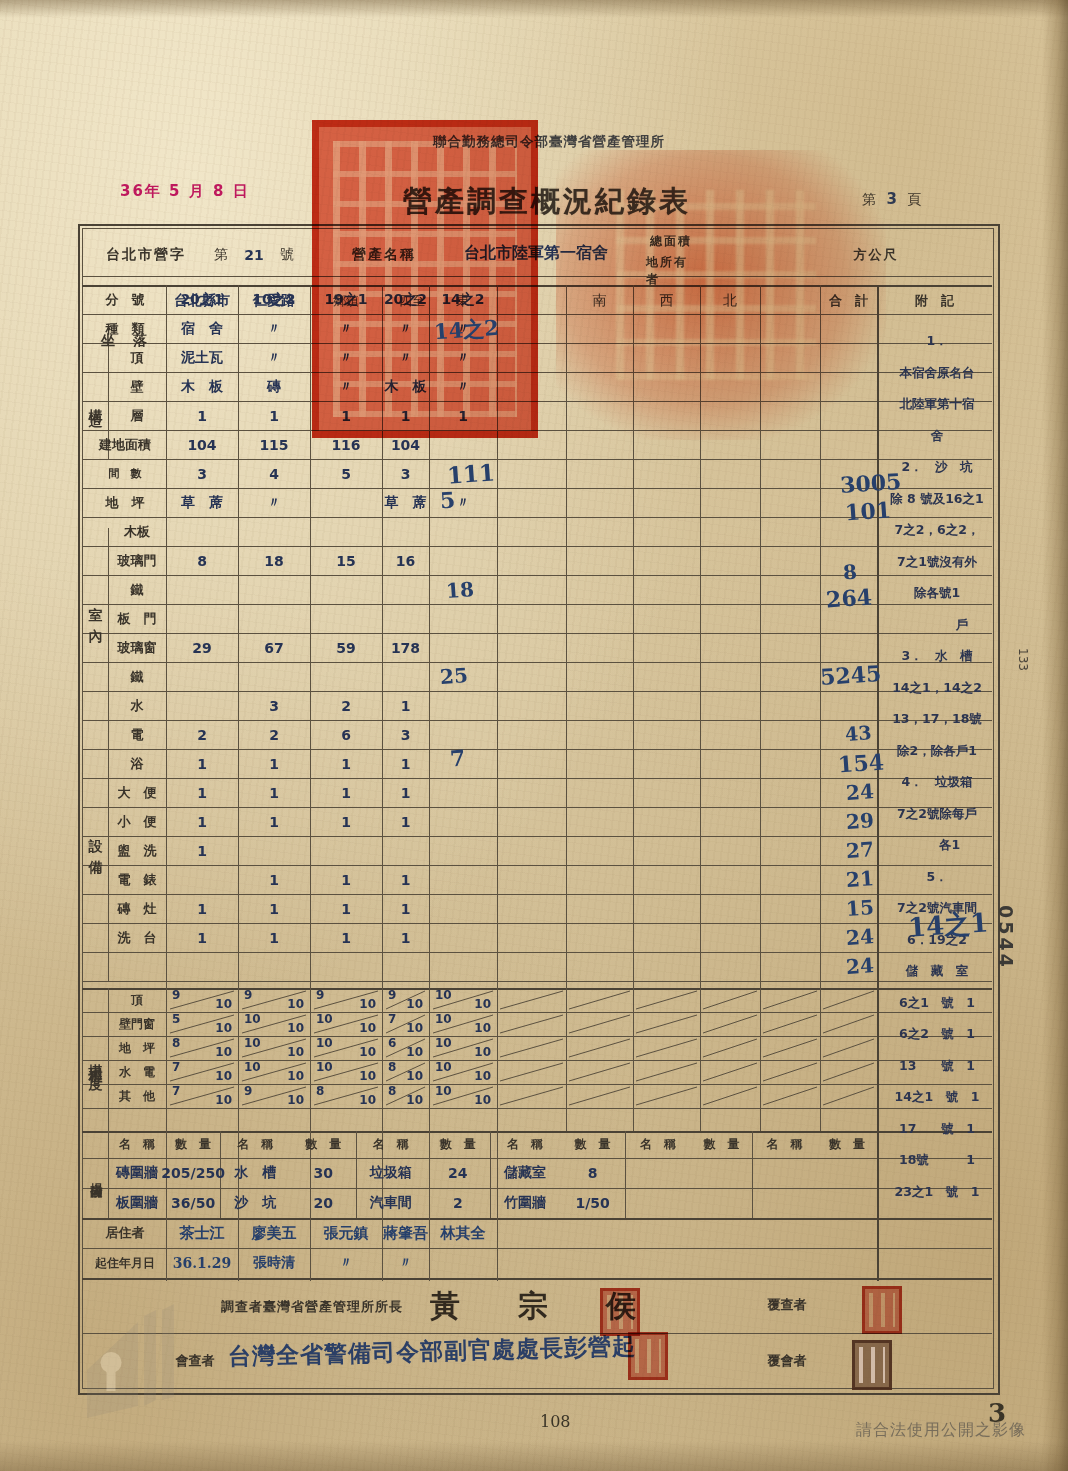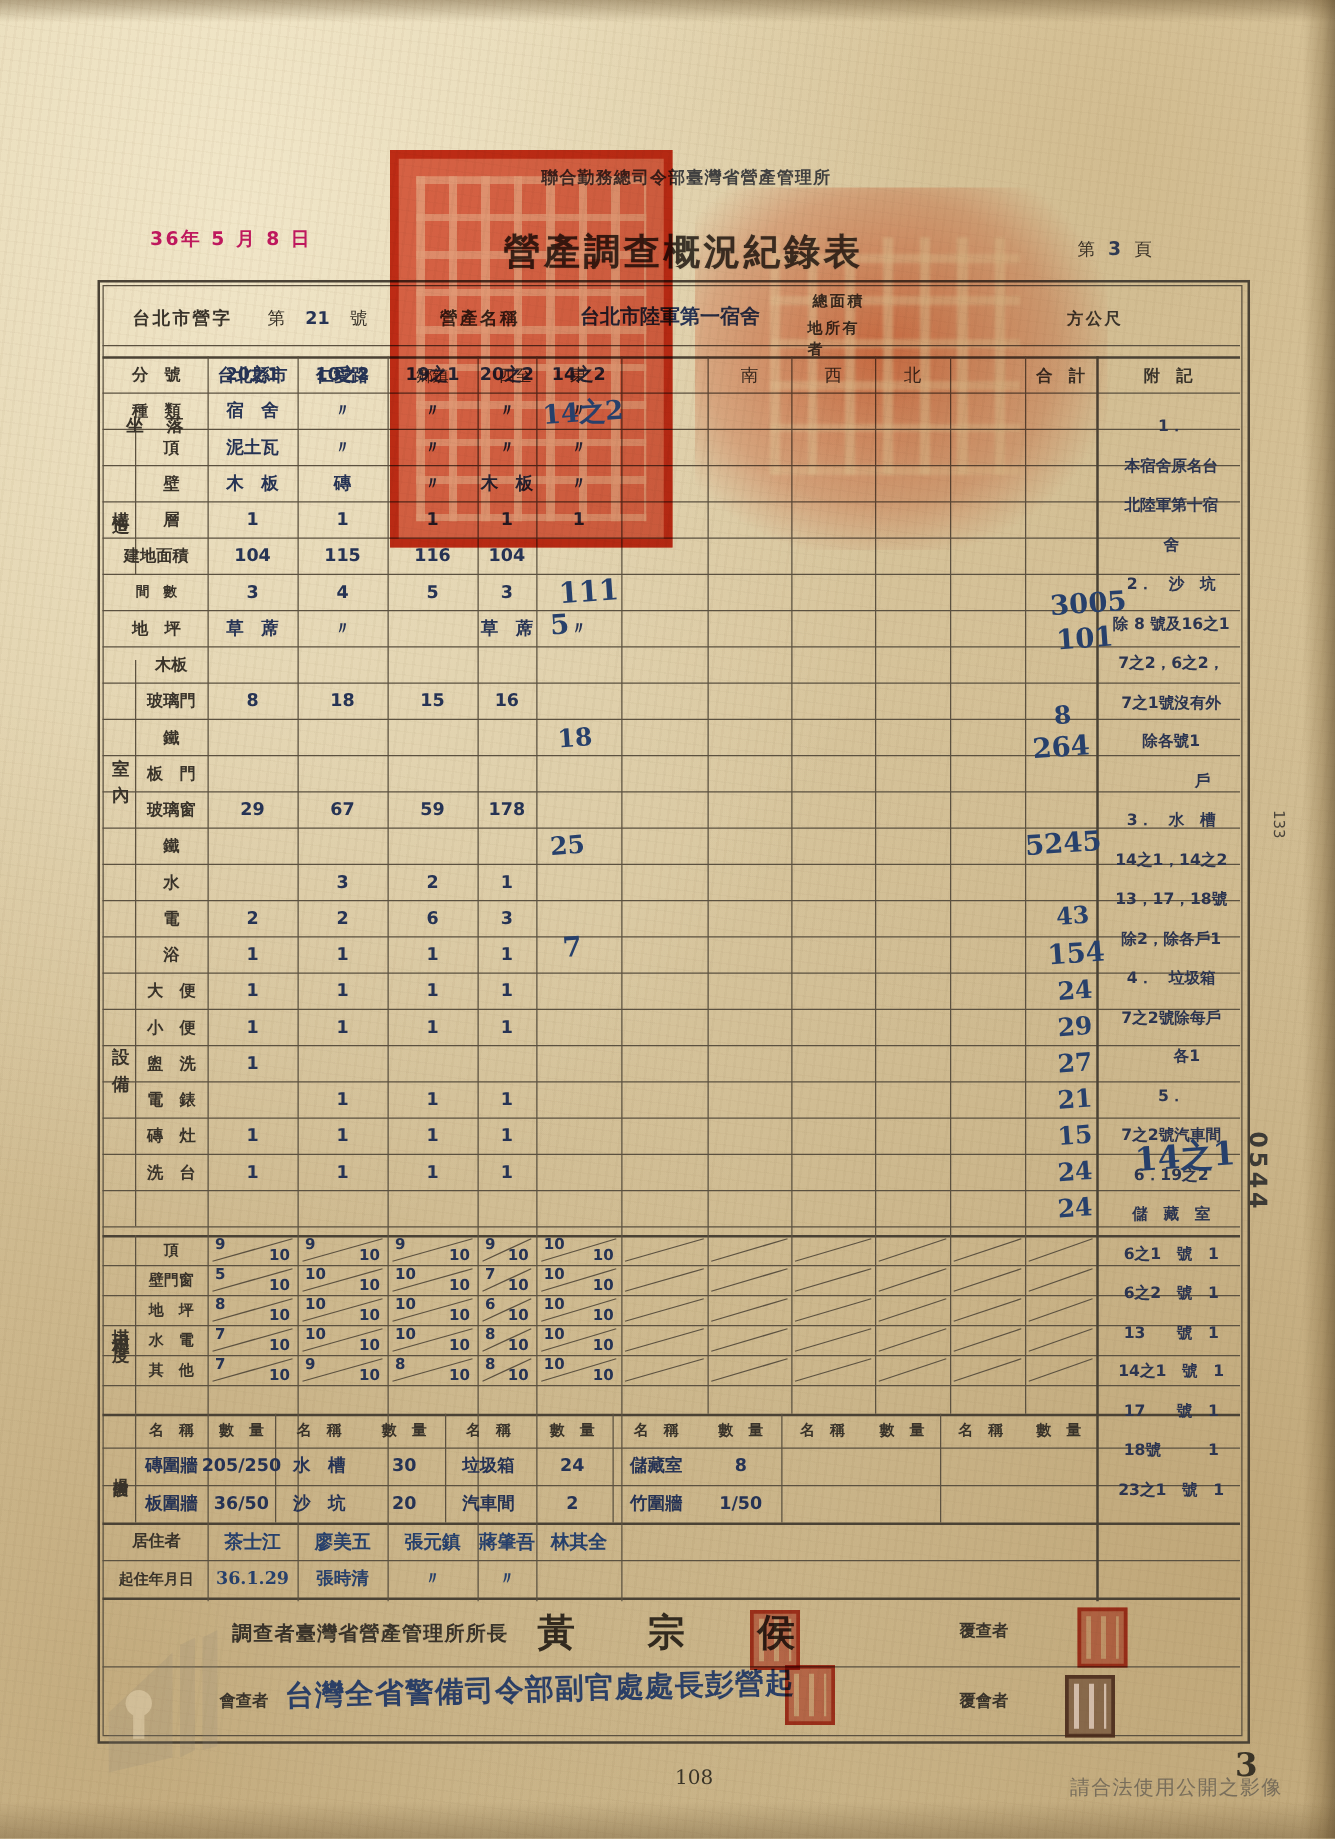--- a/index.html
+++ b/index.html
@@ -786,21 +786,21 @@
       <div style="position: absolute; left: 884px; top: 956px; width: 106px; height: 31.5px; display: flex; align-items: center; justify-content: center; font-size: 12.5px; color: rgb(44, 53, 80); font-weight: bold; white-space: nowrap;">儲　藏　室</div>
       <div style="position: absolute; left: 884px; top: 987.5px; width: 106px; height: 31.5px; display: flex; align-items: center; justify-content: center; font-size: 12.5px; color: rgb(44, 53, 80); font-weight: bold; white-space: nowrap;">6之1　號　1</div>
       <div style="position: absolute; left: 884px; top: 1019px; width: 106px; height: 31.5px; display: flex; align-items: center; justify-content: center; font-size: 12.5px; color: rgb(44, 53, 80); font-weight: bold; white-space: nowrap;">6之2　號　1</div>
       <div style="position: absolute; left: 884px; top: 1050.5px; width: 106px; height: 31.5px; display: flex; align-items: center; justify-content: center; font-size: 12.5px; color: rgb(44, 53, 80); font-weight: bold; white-space: nowrap;">13　　號　1</div>
       <div style="position: absolute; left: 884px; top: 1082px; width: 106px; height: 31.5px; display: flex; align-items: center; justify-content: center; font-size: 12.5px; color: rgb(44, 53, 80); font-weight: bold; white-space: nowrap;">14之1　號　1</div>
       <div style="position: absolute; left: 884px; top: 1113.5px; width: 106px; height: 31.5px; display: flex; align-items: center; justify-content: center; font-size: 12.5px; color: rgb(44, 53, 80); font-weight: bold; white-space: nowrap;">17　　號　1</div>
       <div style="position: absolute; left: 884px; top: 1145px; width: 106px; height: 31.5px; display: flex; align-items: center; justify-content: center; font-size: 12.5px; color: rgb(44, 53, 80); font-weight: bold; white-space: nowrap;">18號　　　1</div>
       <div style="position: absolute; left: 884px; top: 1176.5px; width: 106px; height: 31.5px; display: flex; align-items: center; justify-content: center; font-size: 12.5px; color: rgb(44, 53, 80); font-weight: bold; white-space: nowrap;">23之1　號　1</div>
     </div>
 
-  <div class="lbl" style="left:156px;top:1292px;width:280px;height:30px;font-size:16px;letter-spacing:1px;">調查者臺灣省營產管理所所長</div>
+  <div class="lbl" style="left:172px;top:1292px;width:280px;height:30px;font-size:13px;letter-spacing:1px;">調查者臺灣省營產管理所所長</div>
   <div class="sig" style="left:430px;top:1286px;font-size:30px;letter-spacing:14px;">黃　宗　侯</div>
   <div class="lbl" style="left:752px;top:1292px;width:70px;height:26px;font-size:13px;letter-spacing:0;">覆查者</div>
   <div class="lbl" style="left:160px;top:1348px;width:70px;height:26px;font-size:13px;letter-spacing:0;">會查者</div>
   <div class="sig" style="left:228px;top:1336px;font-size:23px;letter-spacing:1px;color:#2b3f66;transform:rotate(-1.5deg);">台灣全省警備司令部副官處處長彭營起</div>
   <div class="lbl" style="left:752px;top:1348px;width:70px;height:26px;font-size:13px;letter-spacing:0;">覆會者</div>
 
   <div class="stamp-sq"></div>
   <div class="stamp-blur"></div>
   <div class="stamp-red-small" style="left:600px;top:1288px;"></div>
   <div class="stamp-red-small" style="left:628px;top:1332px;"></div>

